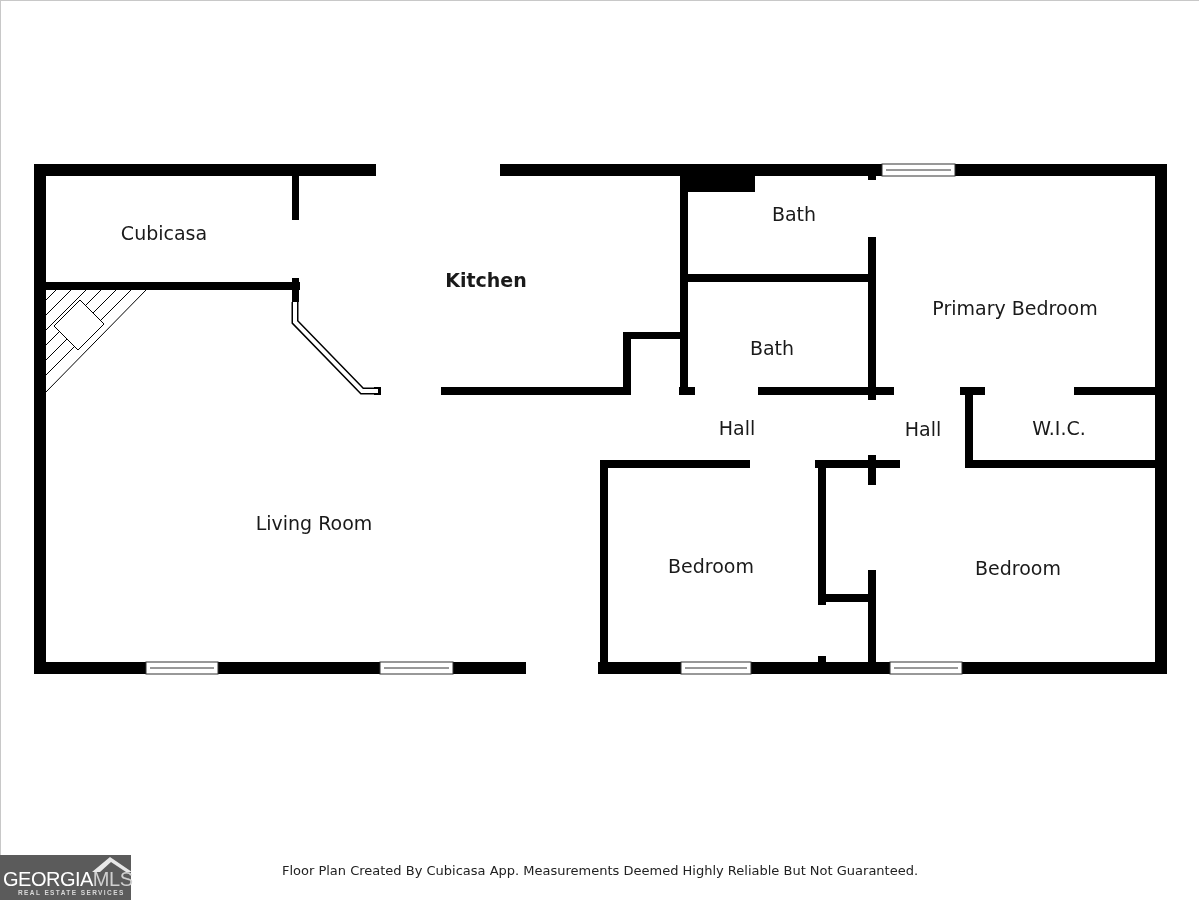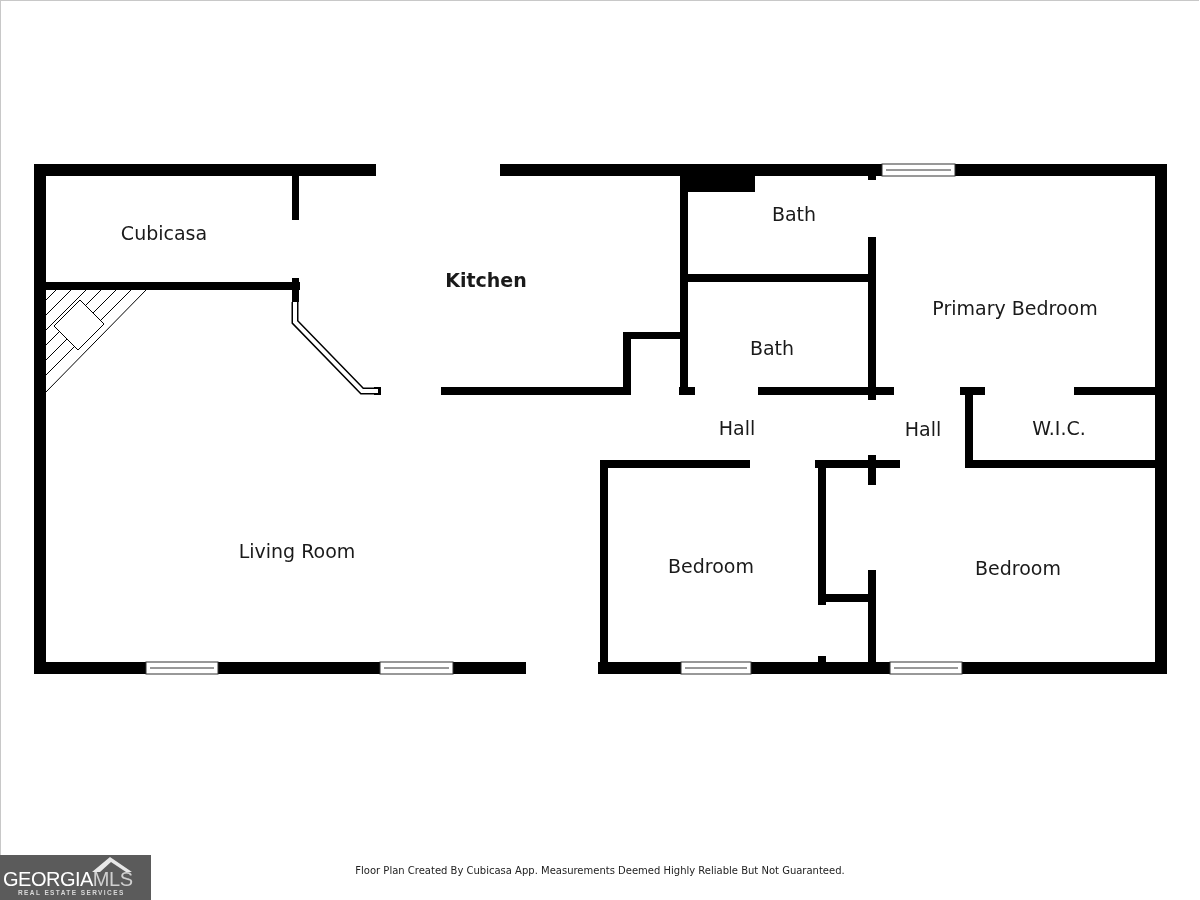--- a/index.html
+++ b/index.html
@@ -1,21 +1,21 @@
 <!DOCTYPE html>
 <html><head>
 <meta charset="utf-8">
 <style>
   html, body { margin: 0; padding: 0; background: #ffffff; }
   body { width: 1200px; height: 900px; position: relative; overflow: hidden; font-family: "DejaVu Sans", sans-serif; }
   .frame { position: absolute; left: 0; top: 0; width: 1199px; height: 899px; border-top: 1px solid #c8c8c8; border-left: 1px solid #c8c8c8; box-sizing: border-box; }
   svg.plan { position: absolute; left: 0; top: 0; }
   .room-label { position: absolute; transform: translate(-50%, -50%); font-size: 19px; color: #1a1a1a; white-space: nowrap; font-family: "DejaVu Sans", sans-serif; }
-  .footer-note { position: absolute; left: 600px; top: 870px; transform: translate(-50%, -50%); font-size: 10px; color: #222; white-space: nowrap; }
-  .logo { position: absolute; left: 0; top: 855px; width: 151px; height: 45px; background: #5b5b5b; color: #fff; box-sizing: border-box; }
+  .footer-note { position: absolute; left: 600px; top: 870px; transform: translate(-50%, -50%); font-size: 13px; color: #222; white-space: nowrap; }
+  .logo { position: absolute; left: 0; top: 855px; width: 131px; height: 45px; background: #5b5b5b; color: #fff; box-sizing: border-box; }
   .logo .brand { position: absolute; left: 3px; top: 13px; font-size: 20px; letter-spacing: -0.5px; color: #ffffff; font-family: "Liberation Sans", sans-serif; }
   .logo .brand .mls { color: #d0d0d0; }
   .logo .tag { position: absolute; left: 18px; top: 34px; font-size: 6.5px; letter-spacing: 1.4px; color: #d8d8d8; font-family: "Liberation Sans", sans-serif; font-weight: bold; }
   .logo .roof { position: absolute; left: 92px; top: 1px; }
 </style>
 </head>
 <body>
 
 <div class="frame"></div>
 
@@ -109,21 +109,21 @@
 </svg>
 
 <div class="room-label" style="left:164px; top:233px;">Cubicasa</div>
 <div class="room-label" style="left:486px; top:280px;font-weight:bold;">Kitchen</div>
 <div class="room-label" style="left:794px; top:214px;">Bath</div>
 <div class="room-label" style="left:772px; top:348px;">Bath</div>
 <div class="room-label" style="left:1015px; top:308px;">Primary Bedroom</div>
 <div class="room-label" style="left:737px; top:428px;">Hall</div>
 <div class="room-label" style="left:923px; top:429px;">Hall</div>
 <div class="room-label" style="left:1059px; top:428px;text-align:center;">W.I.C.</div>
-<div class="room-label" style="left:297px; top:523px;margin-top:28px;">Living Room</div>
+<div class="room-label" style="left:314px; top:523px;">Living Room</div>
 <div class="room-label" style="left:711px; top:566px;">Bedroom</div>
 <div class="room-label" style="left:1018px; top:568px;">Bedroom</div>
 
 <div class="footer-note">Floor Plan Created By Cubicasa App. Measurements Deemed Highly Reliable But Not Guaranteed.</div>
 
 <div class="logo">
   <svg class="roof" width="40" height="16" viewBox="0 0 40 16">
     <polygon points="0,16 18,1 40,16 34,16 19,6 8,16" fill="#e8e8e8"></polygon>
   </svg>
   <span class="brand"><span>GEORGIA</span><span class="mls">MLS</span></span>

